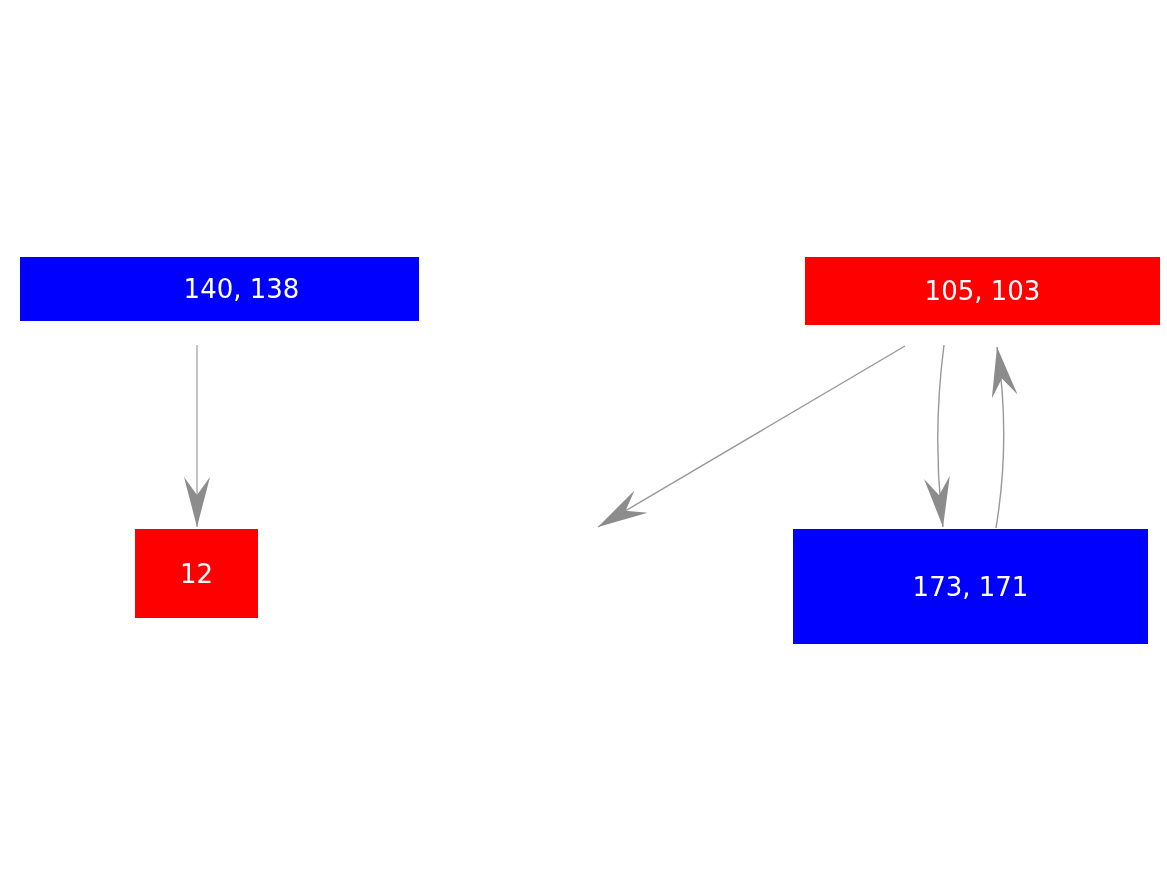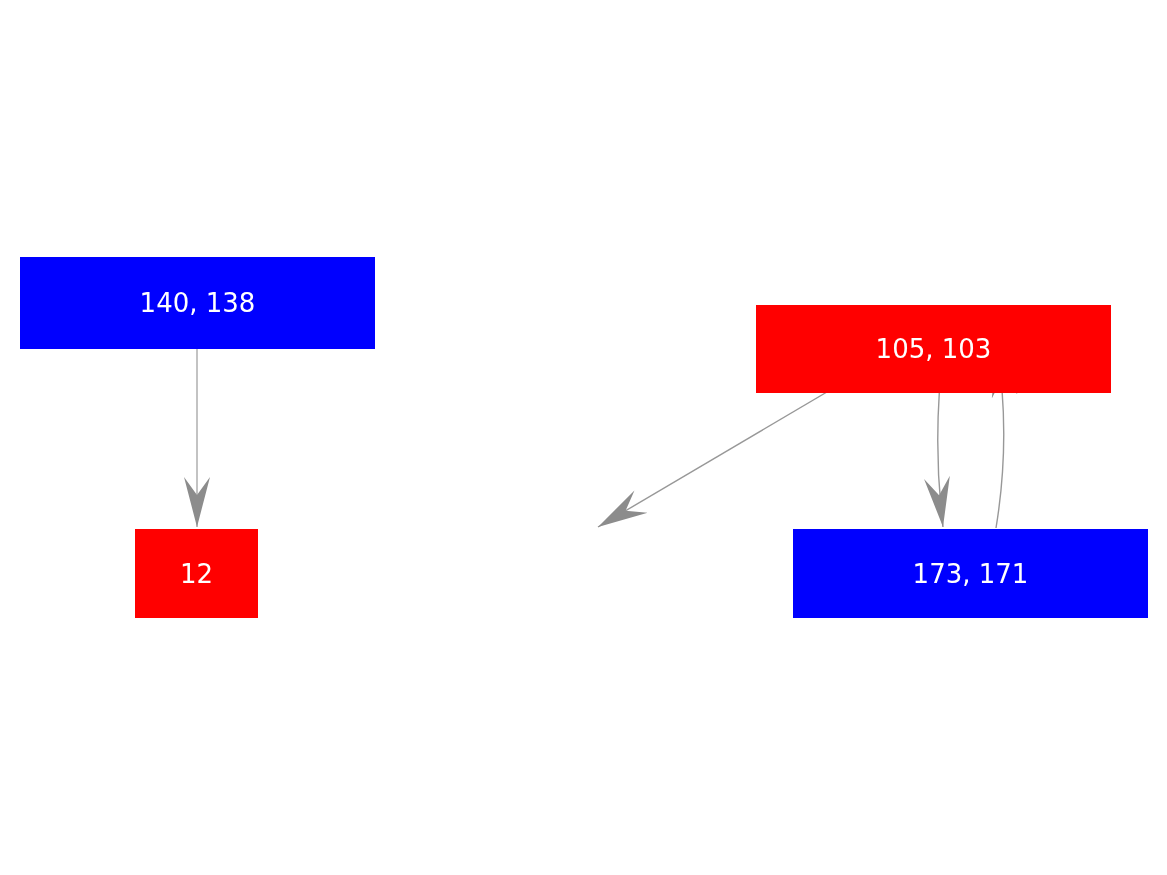--- a/index.html
+++ b/index.html
@@ -28,25 +28,25 @@
     display: flex;
     align-items: center;
     justify-content: center;
     font-size: 26px;
     color: var(--label, #ffffff);
     white-space: nowrap;
   }
   .node-blue { background: var(--node-blue, #0000ff); }
   .node-red  { background: var(--node-red,  #ff0000); }
 
-  #node-n1 { left: 20px;  top: 257px; width: 355px; height: 92px; }
-  #node-n2 { left: 756px; top: 257px; width: 355px; height: 88px; margin-top: 48px; }
+  #node-n1 { left: 20px;  top: 257px; width: 355px; height: 64px; padding-left: 44px; }
+  #node-n2 { left: 805px; top: 257px; width: 355px; height: 68px; }
   #node-n3 { left: 135px; top: 529px; width: 123px; height: 89px; }
   #node-n4 { left: 348px; top: 529px; width: 355px; height: 89px; }
-  #node-n5 { left: 793px; top: 529px; width: 355px; height: 89px; }
+  #node-n5 { left: 793px; top: 529px; width: 355px; height: 115px; }
 
   .edge       { stroke: var(--edge, #989898); stroke-width: 1.4; fill: none; }
   .edge-light { stroke: var(--edge-light, #c3c3c3); stroke-width: 2; fill: none; }
 </style>
 </head>
 <body>
 
 <div class="stage">
 
   <svg class="edges-layer" width="1167" height="875" viewBox="0 0 1167 875" xmlns="http://www.w3.org/2000/svg">

